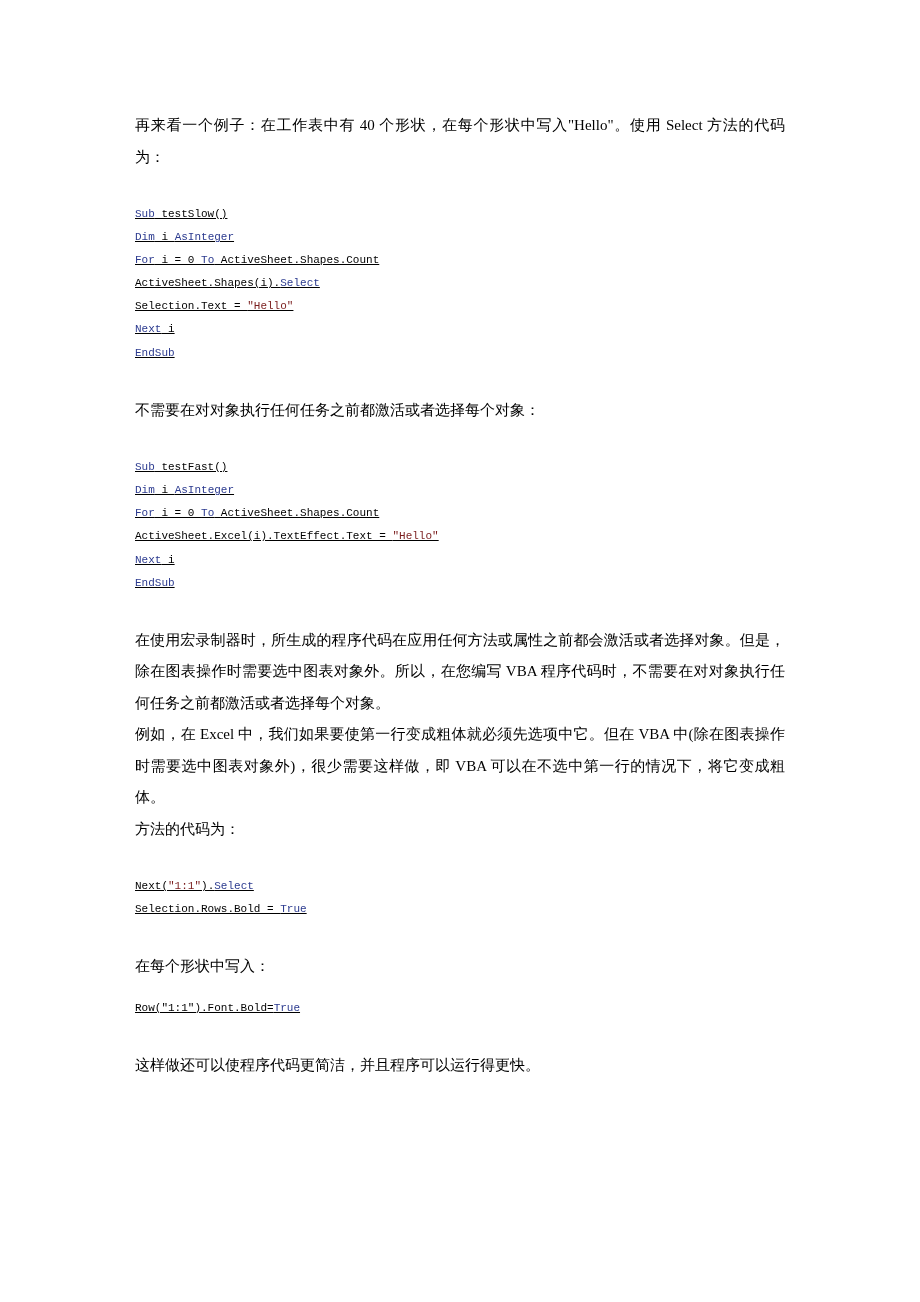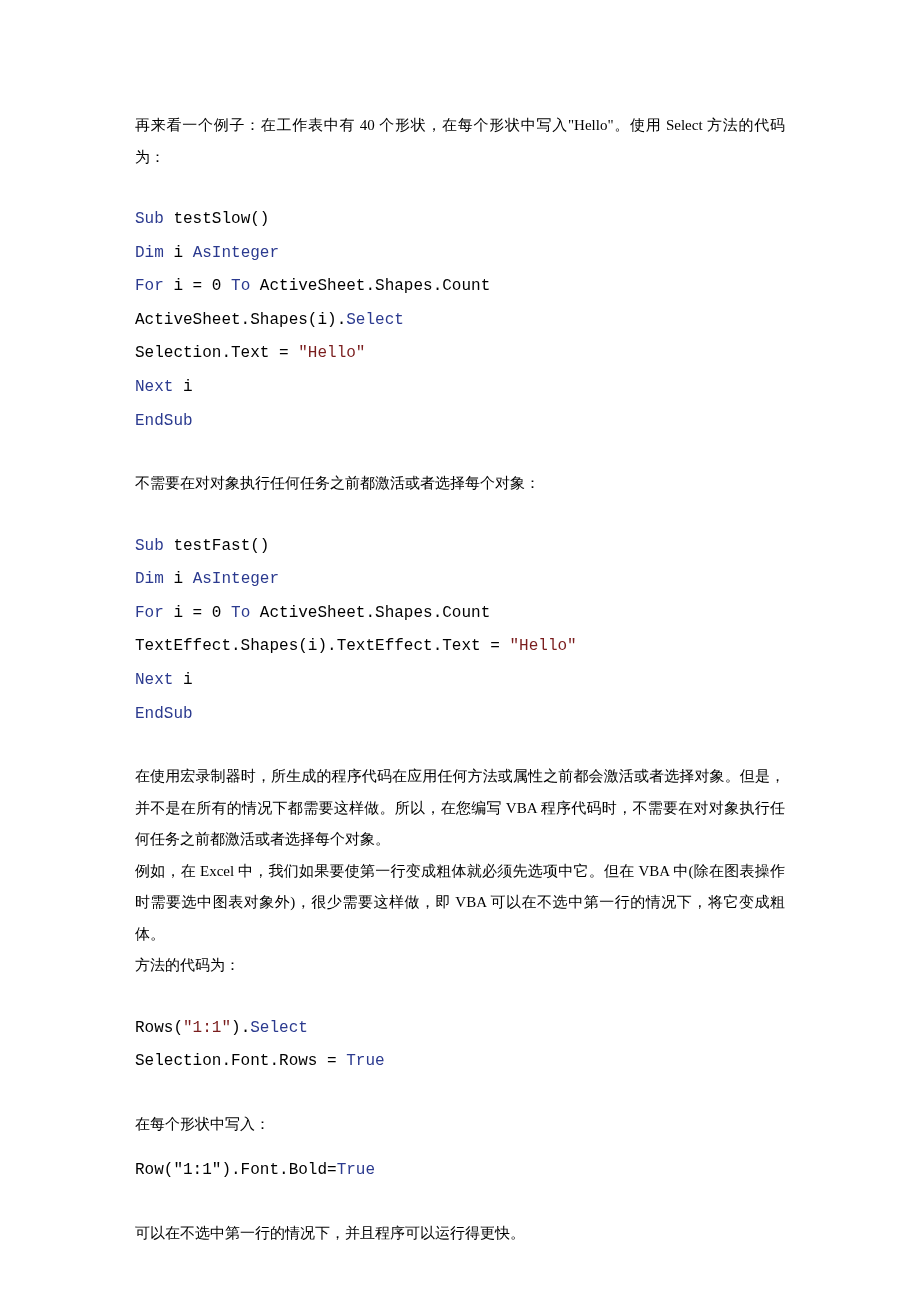--- a/index.html
+++ b/index.html
@@ -10,21 +10,22 @@
     line-height: 2.1;
     color: #000;
     padding: 110px 135px 60px 135px;
     width: 920px;
   }
   p { margin: 0; text-align: justify; }
   .code {
     font-family: "Courier New", Courier, monospace;
     white-space: pre;
     line-height: 2.1;
-    font-size: 16px;
+    font-size: 11px;
+    text-decoration: underline;
   }
   .kw { color: #2b3a8f; }
   .str { color: #7a1d1d; }
   .gap { height: 30px; }
   .gap-sm { height: 14px; }
 </style>
 </head>
 <body>
 
 <p>再来看一个例子：在工作表中有 40 个形状，在每个形状中写入"Hello"。使用 Select 方法的代码为：</p>
@@ -38,33 +39,33 @@
 <span class="kw">Next</span><span> i</span>
 <span class="kw">EndSub</span></div>
 
 <div class="gap"></div>
 <p>不需要在对对象执行任何任务之前都激活或者选择每个对象：</p>
 <div class="gap"></div>
 
 <div class="code"><span class="kw">Sub</span><span> testFast()</span>
 <span class="kw">Dim</span><span> i </span><span class="kw">AsInteger</span>
 <span class="kw">For</span><span> i = 0 </span><span class="kw">To</span><span> ActiveSheet.Shapes.Count</span>
-<span>TextEffect.Shapes(i).TextEffect.Text = </span><span class="str">"Hello"</span>
+<span>ActiveSheet.Excel(i).TextEffect.Text = </span><span class="str">"Hello"</span>
 <span class="kw">Next</span><span> i</span>
 <span class="kw">EndSub</span></div>
 
 <div class="gap"></div>
-<p>在使用宏录制器时，所生成的程序代码在应用任何方法或属性之前都会激活或者选择对象。但是，并不是在所有的情况下都需要这样做。所以，在您编写 VBA 程序代码时，不需要在对对象执行任何任务之前都激活或者选择每个对象。</p>
+<p>在使用宏录制器时，所生成的程序代码在应用任何方法或属性之前都会激活或者选择对象。但是，除在图表操作时需要选中图表对象外。所以，在您编写 VBA 程序代码时，不需要在对对象执行任何任务之前都激活或者选择每个对象。</p>
 <p>例如，在 Excel 中，我们如果要使第一行变成粗体就必须先选项中它。但在 VBA 中(除在图表操作时需要选中图表对象外)，很少需要这样做，即 VBA 可以在不选中第一行的情况下，将它变成粗体。</p>
 <p>方法的代码为：</p>
 <div class="gap"></div>
 
-<div class="code"><span>Rows(</span><span class="str">"1:1"</span><span>).</span><span class="kw">Select</span>
-<span>Selection.Font.Rows = </span><span class="kw">True</span></div>
+<div class="code"><span>Next(</span><span class="str">"1:1"</span><span>).</span><span class="kw">Select</span>
+<span>Selection.Rows.Bold = </span><span class="kw">True</span></div>
 
 <div class="gap"></div>
 <p>在每个形状中写入：</p>
 <div class="gap-sm"></div>
 
 <div class="code"><span>Row("1:1").Font.Bold=</span><span class="kw">True</span></div>
 
 <div class="gap"></div>
-<p>可以在不选中第一行的情况下，并且程序可以运行得更快。</p>
+<p>这样做还可以使程序代码更简洁，并且程序可以运行得更快。</p>
 
 </body></html>

